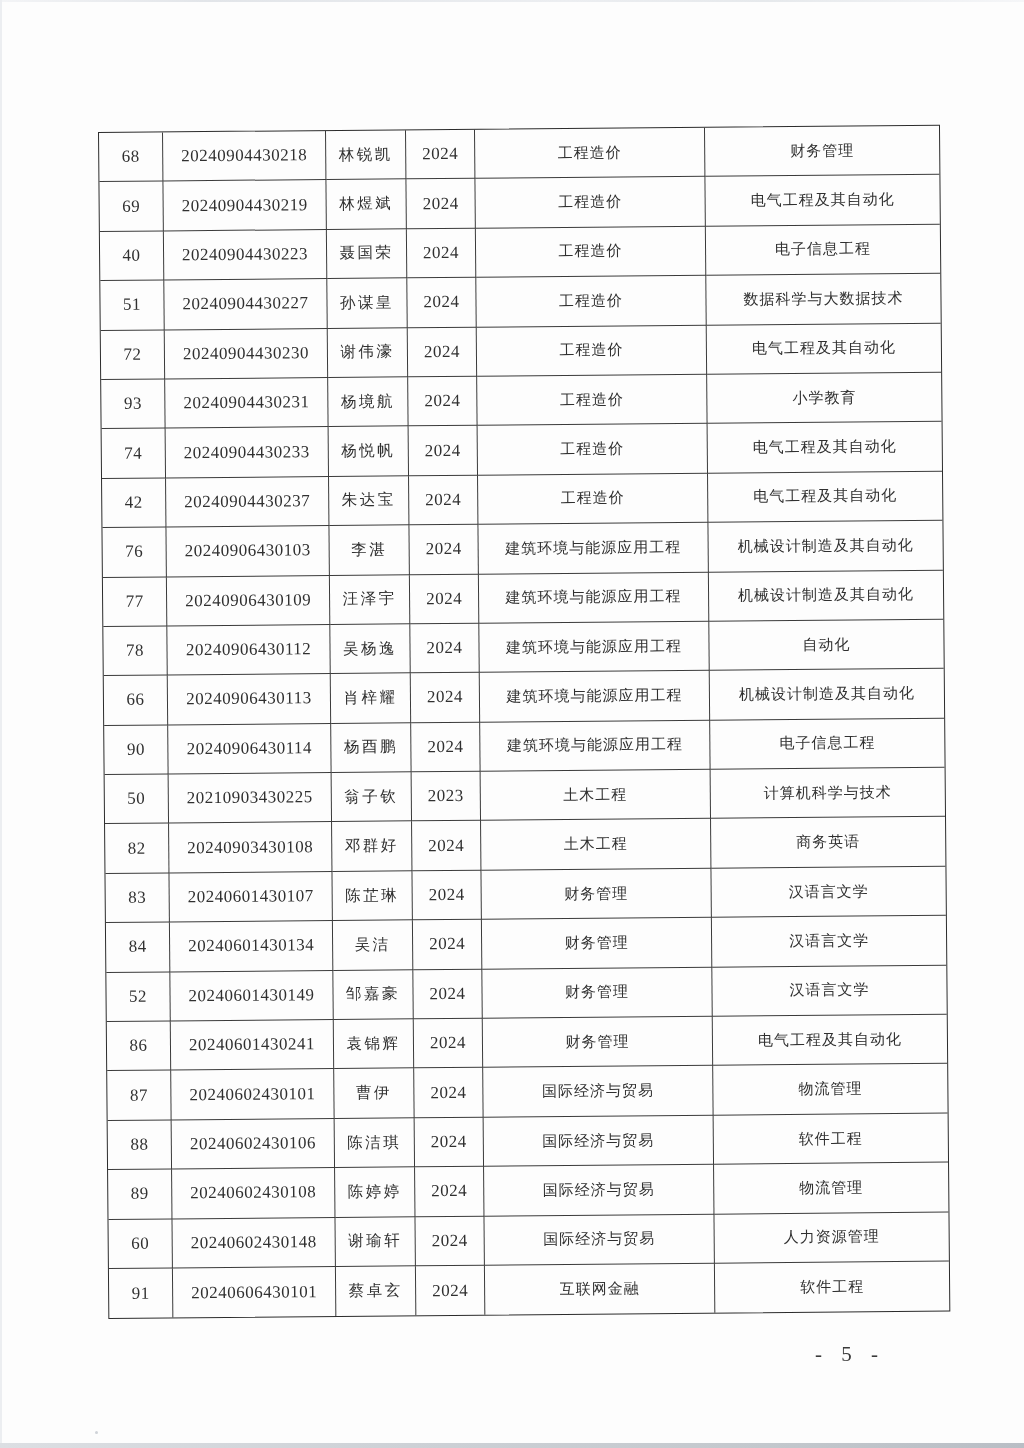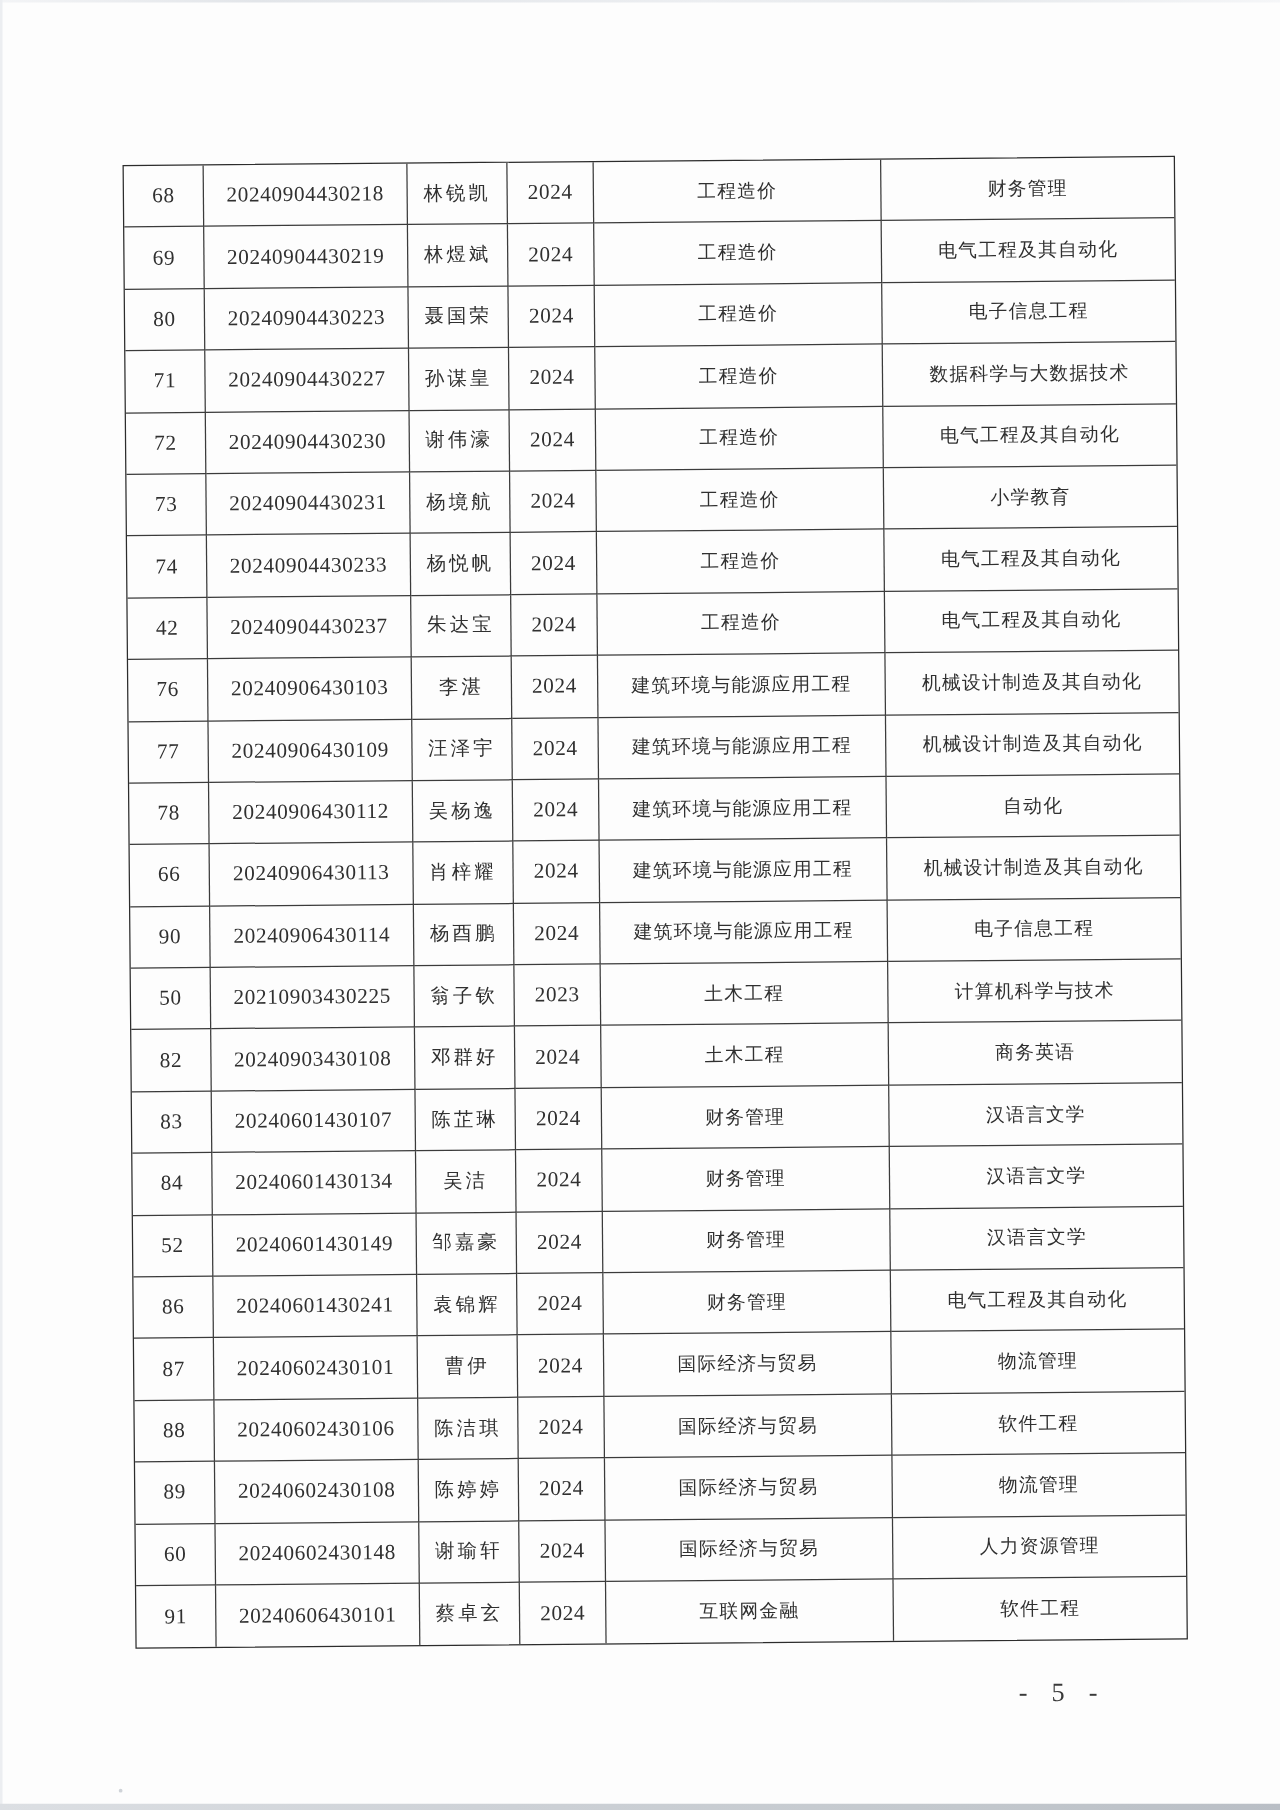--- a/index.html
+++ b/index.html
@@ -116,45 +116,45 @@
   </div>
         <div class="t-row">
     <div class="t-cell num">69</div>
     <div class="t-cell num">20240904430219</div>
     <div class="t-cell cjk">林煜斌</div>
     <div class="t-cell num">2024</div>
     <div class="t-cell cjk-tight">工程造价</div>
     <div class="t-cell cjk-tight">电气工程及其自动化</div>
   </div>
         <div class="t-row">
-    <div class="t-cell num">80</div>
+    <div class="t-cell num">40</div>
     <div class="t-cell num">20240904430223</div>
     <div class="t-cell cjk">聂国荣</div>
     <div class="t-cell num">2024</div>
     <div class="t-cell cjk-tight">工程造价</div>
     <div class="t-cell cjk-tight">电子信息工程</div>
   </div>
         <div class="t-row">
-    <div class="t-cell num">71</div>
+    <div class="t-cell num">51</div>
     <div class="t-cell num">20240904430227</div>
     <div class="t-cell cjk">孙谋皇</div>
     <div class="t-cell num">2024</div>
     <div class="t-cell cjk-tight">工程造价</div>
     <div class="t-cell cjk-tight">数据科学与大数据技术</div>
   </div>
         <div class="t-row">
     <div class="t-cell num">72</div>
     <div class="t-cell num">20240904430230</div>
     <div class="t-cell cjk">谢伟濠</div>
     <div class="t-cell num">2024</div>
     <div class="t-cell cjk-tight">工程造价</div>
     <div class="t-cell cjk-tight">电气工程及其自动化</div>
   </div>
         <div class="t-row">
-    <div class="t-cell num">73</div>
+    <div class="t-cell num">93</div>
     <div class="t-cell num">20240904430231</div>
     <div class="t-cell cjk">杨境航</div>
     <div class="t-cell num">2024</div>
     <div class="t-cell cjk-tight">工程造价</div>
     <div class="t-cell cjk-tight">小学教育</div>
   </div>
         <div class="t-row">
     <div class="t-cell num">74</div>
     <div class="t-cell num">20240904430233</div>
     <div class="t-cell cjk">杨悦帆</div>

